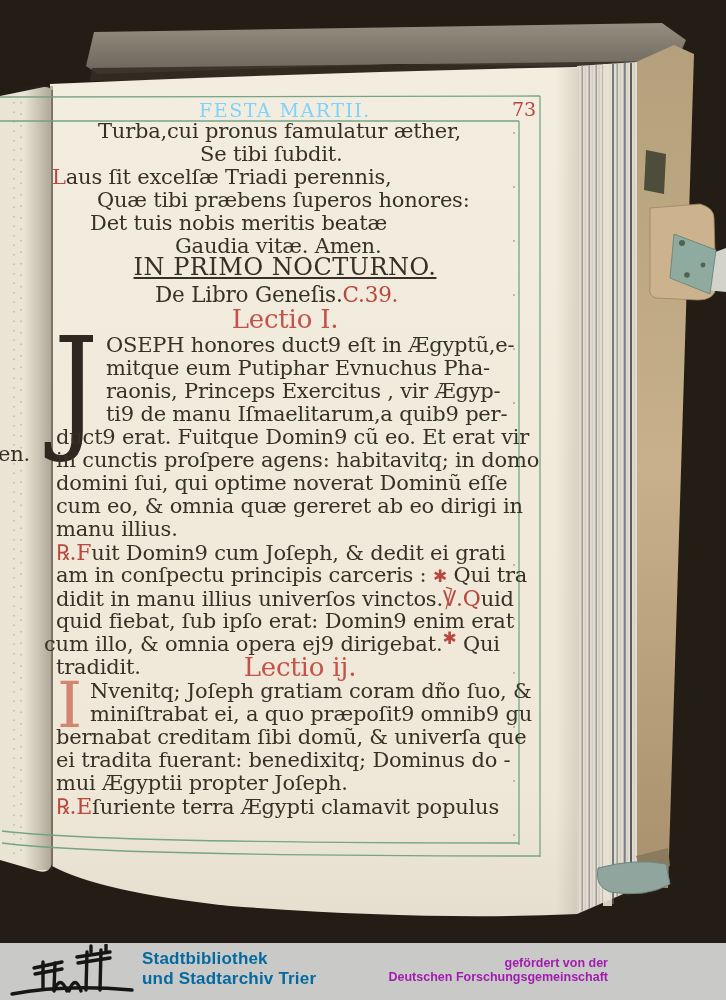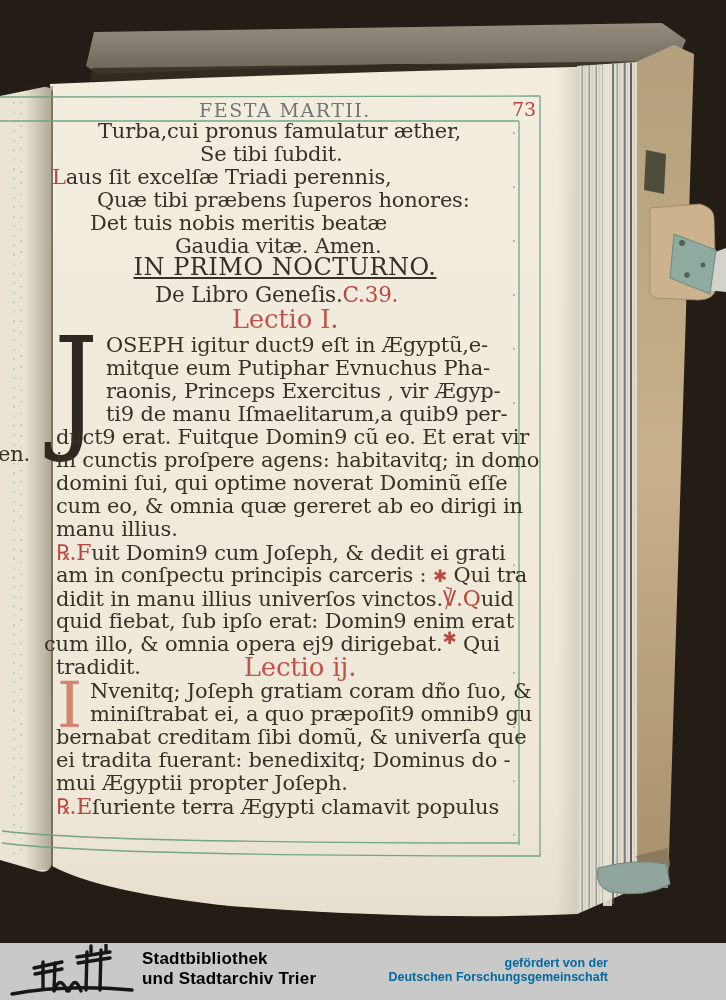--- a/index.html
+++ b/index.html
@@ -8,35 +8,35 @@
   .underlay{position:absolute;left:0;top:0;}
   
   .ln{position:absolute;white-space:nowrap;font-size:21px;line-height:23px;color:#383026;
       letter-spacing:-0.2px;}
   .red{color:#b8473d;}
   .salmon{color:#d28672;}
   .rmark{font-size:22px;}
   .star{font-size:17px;}
   .sup{position:relative;top:-7px;}
   .ctr{text-align:center;}
-  .running{font-size:19px;letter-spacing:1.5px;color:#737373;}
+  .running{font-size:19px;letter-spacing:1.5px;color:#7dd3fc;}
   .folio{font-size:19px;color:#b5443c;}
   .nocturn{font-size:24px;letter-spacing:0.5px;text-decoration:underline;}
   .source{font-size:21.5px;}
   .lectio-head{font-size:26px;color:#c2524a;}
   .dropcap{position:absolute;font-size:134px;line-height:1;color:#2e2820;
            transform:scaleX(0.82);transform-origin:left top;}
   .initial{position:absolute;font-size:64px;line-height:0.9;}
   
   .banner{position:absolute;left:0;top:943px;width:726px;height:57px;background:#c9c9c7;
           font-family:"Liberation Sans",sans-serif;}
   .lib-name{position:absolute;left:142px;top:6px;font-weight:bold;font-size:17px;
-            line-height:20px;color:#000000;letter-spacing:0.2px;}
+            line-height:20px;color:#0369a1;letter-spacing:0.2px;}
   .funding{position:absolute;right:118px;top:13px;text-align:right;font-weight:bold;
-           font-size:12.5px;line-height:14px;color:#0369a1;}
+           font-size:12.5px;line-height:14px;color:#a21caf;}
   .dfg{position:absolute;right:12px;top:0px;font-weight:bold;font-size:41px;line-height:57px;
        color:#232323;letter-spacing:-1px;-webkit-text-stroke:1.3px #232323;}
   .logo-box{position:absolute;left:10px;top:1px;}
 </style>
 </head>
 <body>
 
 <div class="stage">
 
   <svg class="underlay" width="726" height="1000" viewBox="0 0 726 1000">
@@ -125,21 +125,21 @@
   <div class="ln" style="left:52px;top:166px;"><span class="red">L</span><span>aus ſit excelſæ Triadi perennis,</span></div>
   <div class="ln" style="left:97px;top:189px;">Quæ tibi præbens ſuperos honores:</div>
   <div class="ln" style="left:90px;top:212px;">Det tuis nobis meritis beatæ</div>
   <div class="ln" style="left:175px;top:235px;">Gaudia vitæ. Amen.</div>
 
   <div class="ln nocturn ctr" style="left:50px;top:256px;width:470px;">IN PRIMO NOCTURNO.</div>
   <div class="ln source" style="left:155px;top:283px;"><span>De Libro Geneſis.</span><span class="red">C.39.</span></div>
   <div class="ln lectio-head ctr" style="left:50px;top:308px;width:470px;">Lectio I.</div>
 
   <div class="dropcap" style="left:54px;top:321px;">J</div>
-  <div class="ln" style="left:106px;top:334px;">OSEPH igitur duct9 eſt in Ægyptũ,e-</div>
+  <div class="ln" style="left:106px;top:334px;">OSEPH honores duct9 eſt in Ægyptũ,e-</div>
   <div class="ln" style="left:106px;top:357px;">mitque eum Putiphar Evnuchus Pha-</div>
   <div class="ln" style="left:106px;top:380px;">raonis, Princeps Exercitus , vir Ægyp-</div>
   <div class="ln" style="left:106px;top:403px;">ti9 de manu Iſmaelitarum,a quib9 per-</div>
   <div class="ln" style="left:56px;top:426px;">duct9 erat. Fuitque Domin9 cũ eo. Et erat vir</div>
   <div class="ln" style="left:56px;top:449px;">in cunctis proſpere agens: habitavitq; in domo</div>
   <div class="ln" style="left:56px;top:472px;">domini ſui, qui optime noverat Dominũ eſſe</div>
   <div class="ln" style="left:56px;top:495px;">cum eo, &amp; omnia quæ gereret ab eo dirigi in</div>
   <div class="ln" style="left:56px;top:518px;">manu illius.</div>
 
   <div class="ln" style="left:56px;top:541px;"><span class="red rmark">℞.F</span><span>uit Domin9 cum Joſeph, &amp; dedit ei grati</span></div>

